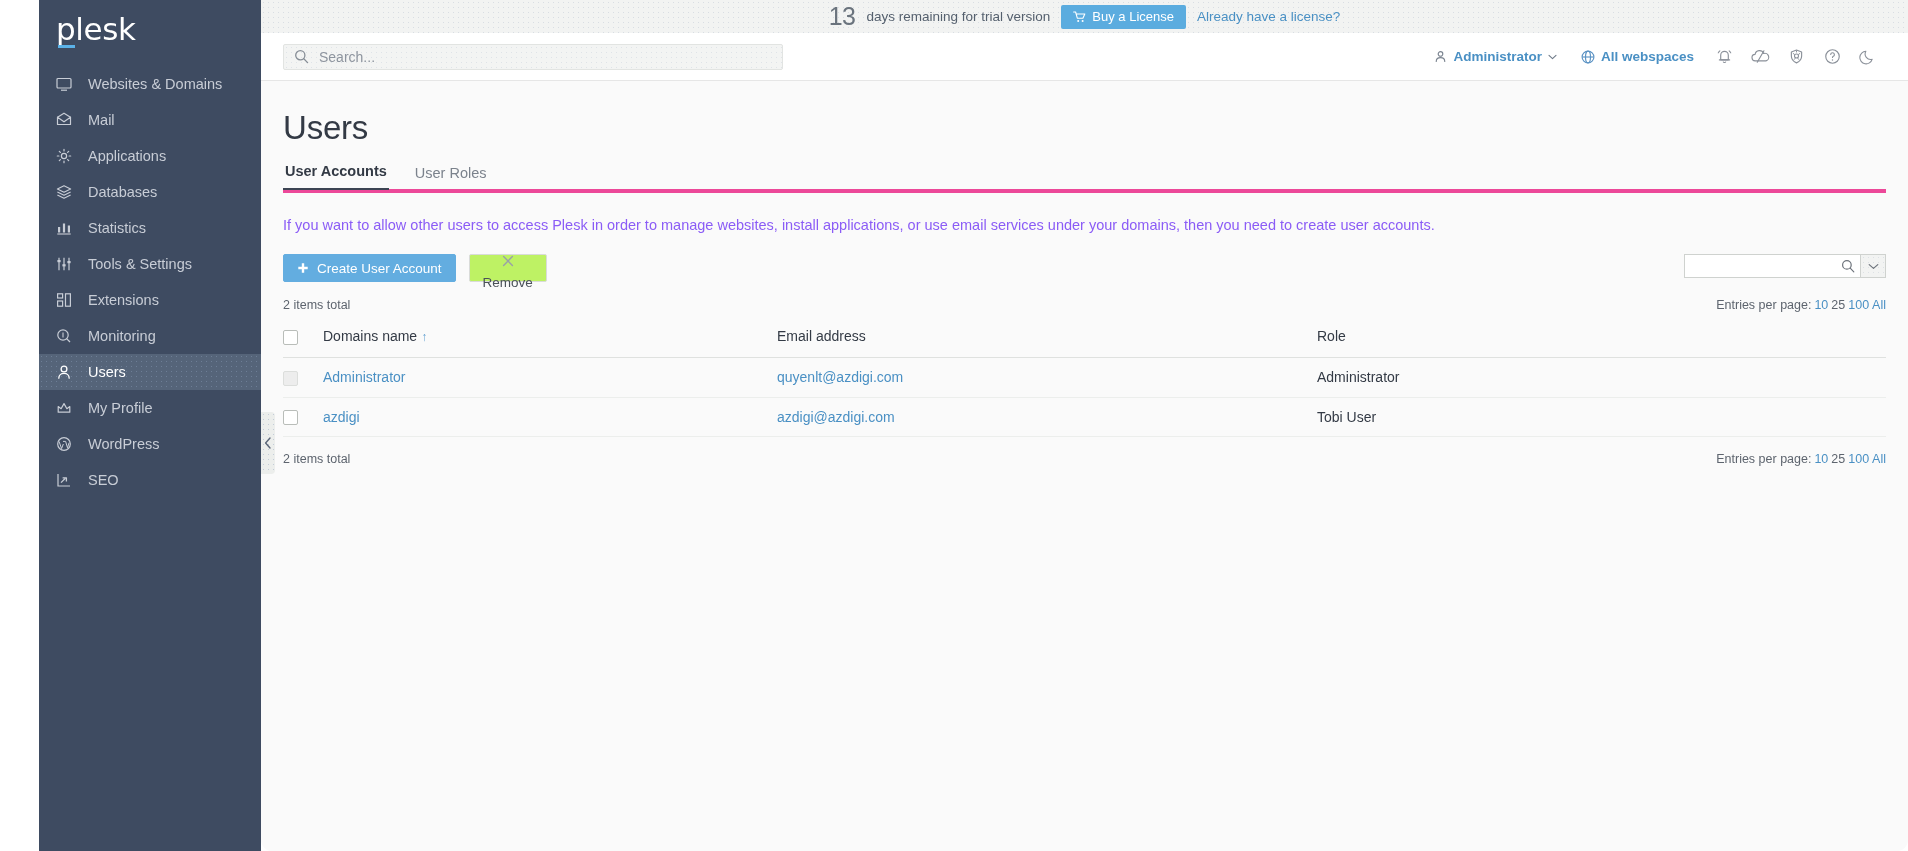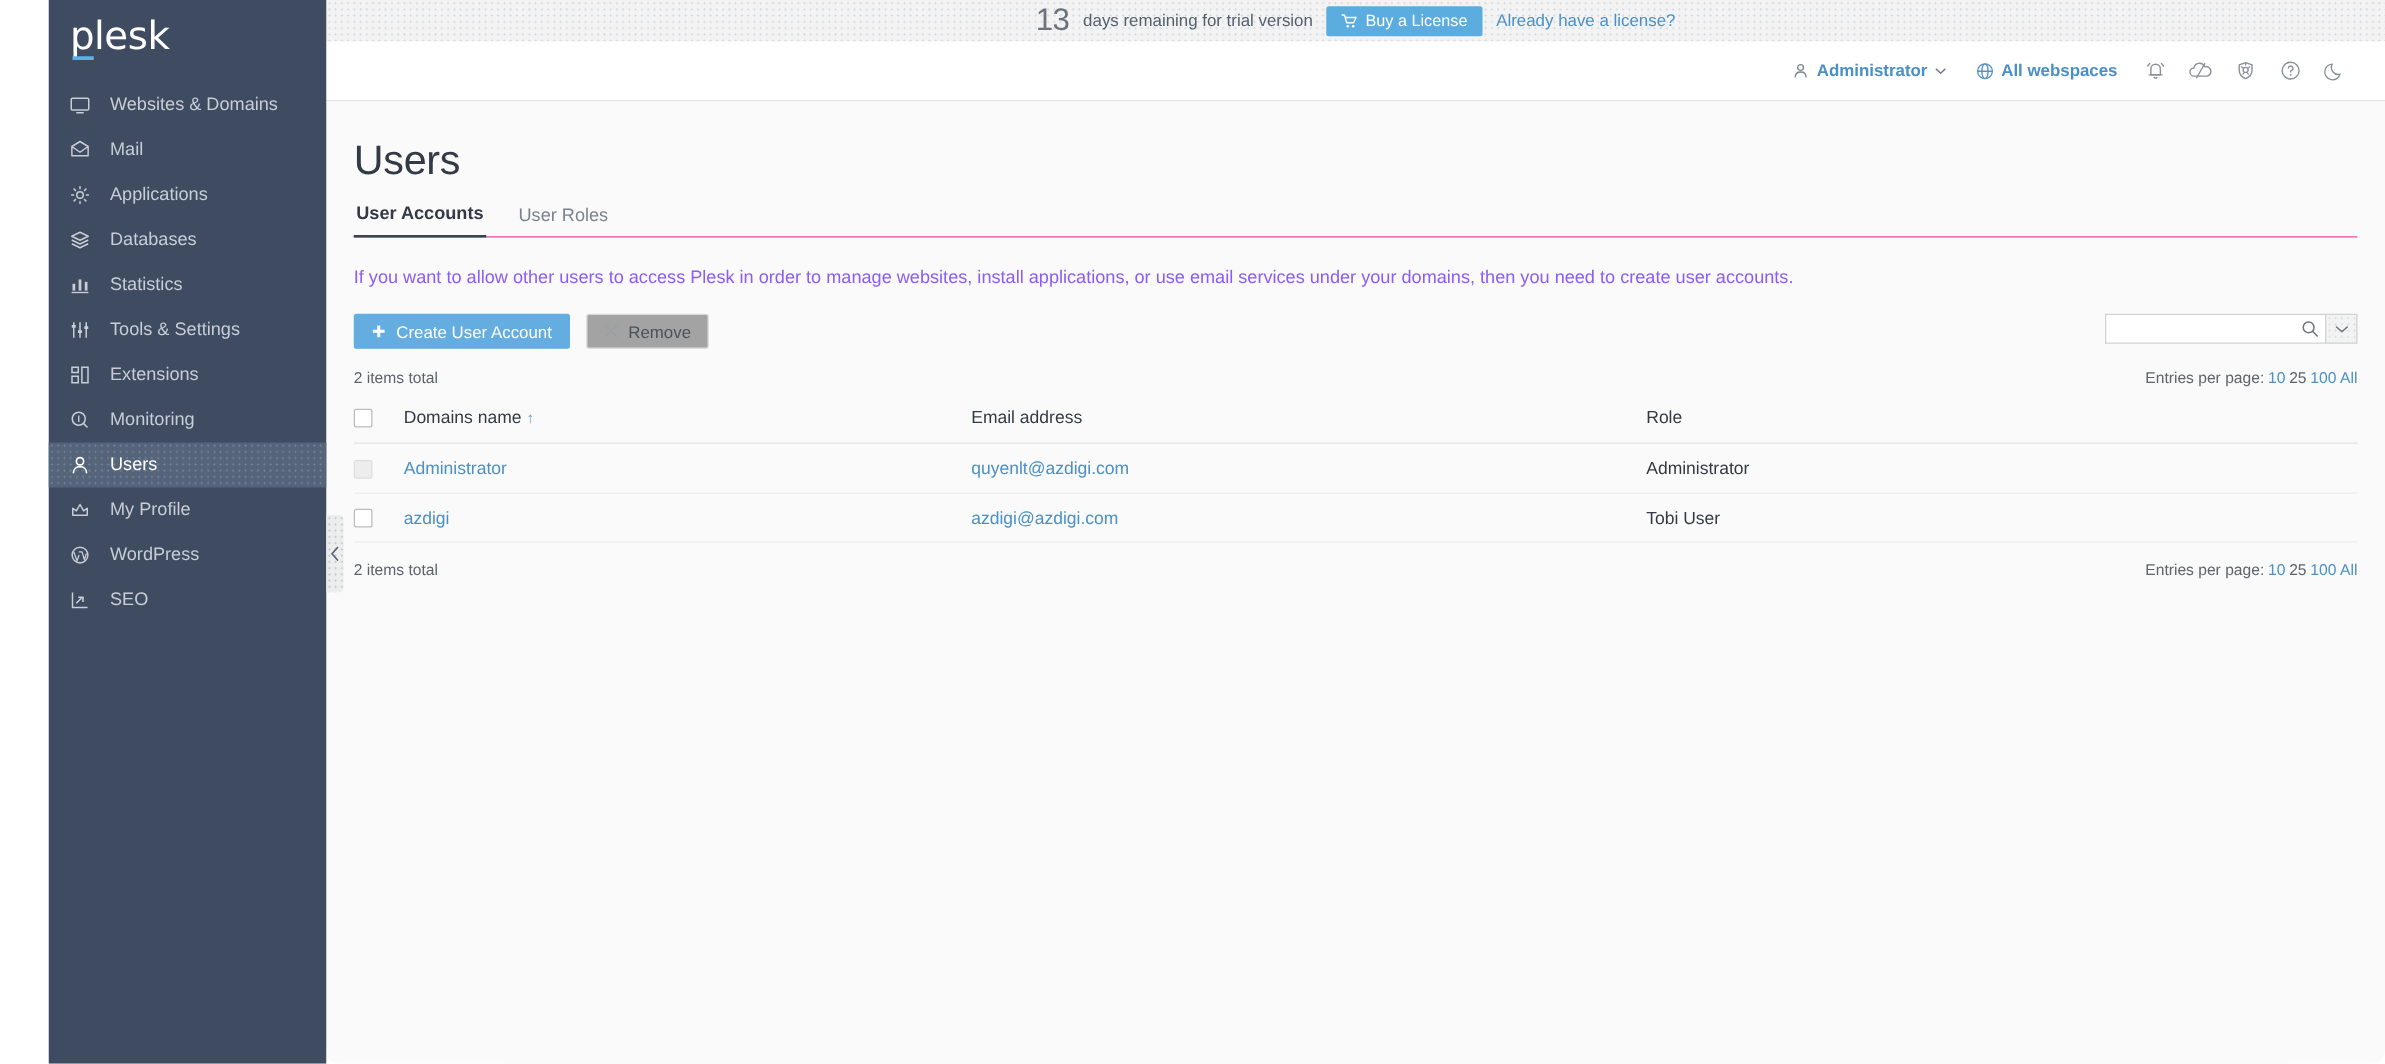--- a/index.html
+++ b/index.html
@@ -161,21 +161,21 @@
     flex: 1;
     padding: 28px 22px 0 22px;
     overflow: hidden;
   }
   .page-title {
     font-size: 33px; color: #333a45; font-weight: 400;
     margin: 0 0 16px 0; letter-spacing: -0.2px;
   }
   .tabs {
     display: flex; align-items: flex-end; gap: 24px;
-    border-bottom: 1px solid #ec4899;
+    border-bottom: 4px solid #ec4899;
     margin-bottom: 22px;
   }
   .tab {
     font-size: 14.5px; color: #7b828c;
     padding: 0 2px 9px 2px;
     cursor: pointer; position: relative;
     margin-bottom: -1px;
   }
   .tab.active {
     color: #333a45; font-weight: bold;
@@ -192,23 +192,24 @@
     height: 28px; border-radius: 2px;
     display: inline-flex; align-items: center; gap: 8px;
     padding: 0 13px; font-size: 13.5px;
     cursor: pointer; border: 1px solid transparent;
     font-family: "Liberation Sans", sans-serif;
     white-space: nowrap;
   }
   .btn svg { display: block; }
   .btn-primary { background: #63ade0; color: #ffffff; border-color: #63ade0; }
   .btn-default {
-    background: #a3a3a3; color: #4a5159;
+    background: #bef264; color: #4a5159;
     border: 1px solid #d9dbd9;
     margin-left: 13px;
+    flex-direction: column;
   }
 
   .filter-group {
     margin-left: auto;
     display: flex; align-items: center;
   }
   .filter-input {
     width: 152px; height: 24px;
     background: #ffffff;
     border: 1px solid #cfd2cf;
@@ -451,20 +452,29 @@
               <circle cx="5.2" cy="10" r="1" fill="#ffffff"></circle>
               <circle cx="9.6" cy="10" r="1" fill="#ffffff"></circle>
             </svg>
           </span>
         <span>Buy a License</span>
       </button>
       <span class="have-license">Already have a license?</span>
     </div>
 
     <div class="toolbar">
+      <div class="search-box">
+        <span>
+            <svg width="15" height="15" viewBox="0 0 15 15">
+              <circle cx="6.3" cy="6.3" r="4.6" fill="none" stroke="#868d96" stroke-width="1.3"></circle>
+              <line x1="9.8" y1="9.8" x2="13.6" y2="13.6" stroke="#868d96" stroke-width="1.3" stroke-linecap="round"></line>
+            </svg>
+          </span>
+        <input type="text" placeholder="Search..." style="">
+      </div>
 
       <div class="toolbar-right">
         <div class="tb-user">
           <span>
               <svg width="13" height="13" viewBox="0 0 14 14">
                 <circle cx="7" cy="4.3" r="2.5" fill="none" stroke="#7b8490" stroke-width="1.2"></circle>
                 <path d="M2.4 12.4c0-2.6 2-4.2 4.6-4.2s4.6 1.6 4.6 4.2" fill="none" stroke="#7b8490" stroke-width="1.2" stroke-linecap="round"></path>
               </svg>
             </span>
           <span>Administrator</span>

